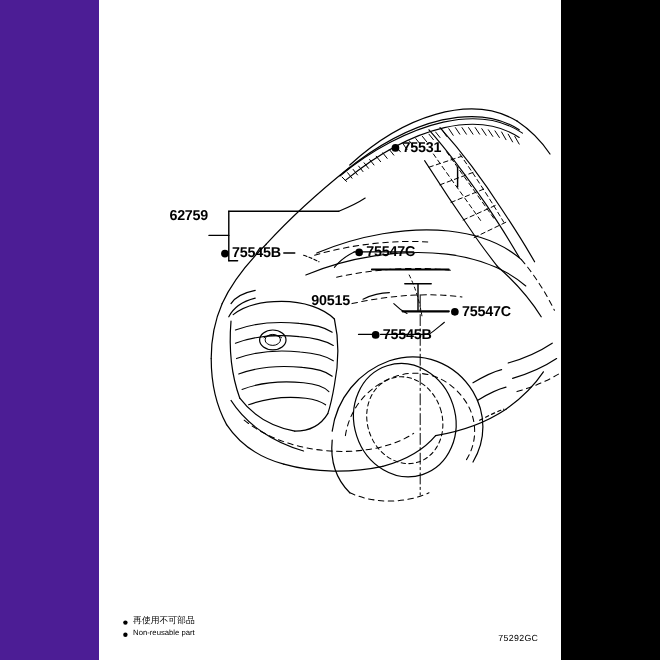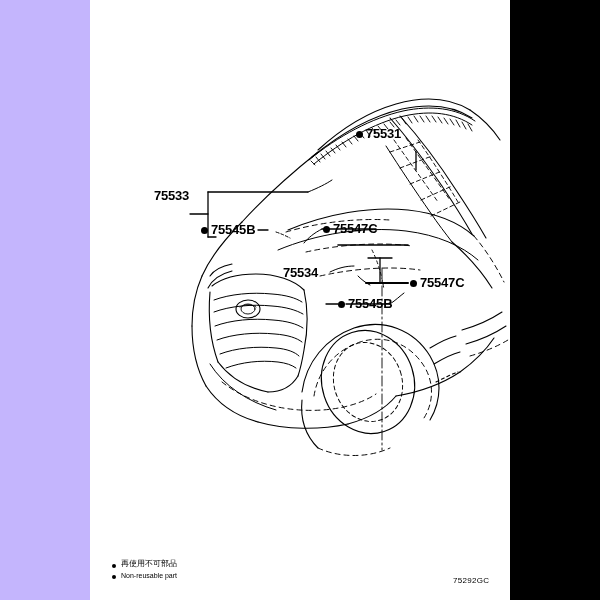--- a/index.html
+++ b/index.html
@@ -1,18 +1,18 @@
 <!DOCTYPE html>
 <html><head>
 <meta charset="utf-8">
 <style>
   html,body{margin:0;padding:0;background:#000;}
   body{width:600px;height:600px;overflow:hidden;
        font-family:"Liberation Sans",sans-serif;}
-  #root{position:relative;width:480px;height:600px;background:#c4b5fd;}
+  #root{position:relative;width:480px;height:600px;background:#4c1d95;}
   #canvas{position:absolute;left:90px;top:0;width:420px;height:600px;background:#fff;}
   #art{position:absolute;left:0;top:0;width:420px;height:600px;}
   .lbl{position:absolute;font-family:"Liberation Sans",sans-serif;
        font-size:13px;font-weight:700;color:#000;white-space:nowrap;
        letter-spacing:-0.2px;line-height:1;}
   .dot{position:absolute;width:7px;height:7px;border-radius:50%;background:#000;}
   .footer-line{position:absolute;white-space:nowrap;color:#000;line-height:1;}
   .f-jp{font-size:8px;font-family:Liberation Sans, sans-serif;}
   .f-en{font-size:7px;font-family:"Liberation Sans",sans-serif;}
   .fdot{position:absolute;width:4px;height:4px;border-radius:50%;background:#000;}
@@ -177,29 +177,29 @@
         <path d="M300 304 C306 300 310 296 314 293" stroke-width="1"></path>
 
         <path d="M292 268 L292 450" stroke-dasharray="10 3 2 3" stroke-width="0.9"></path>
         <path d="M282 250 C288 262 292 276 294 290" stroke-dasharray="3 3" stroke-width="0.9"></path>
       </g>
     </svg>
 
     <div class="dot" style="left:266px;top:131px;"></div>
     <div class="lbl" style="left:276px;top:127px;">75531</div>
 
-    <div class="lbl" style="left:64px;top:189px;">75533</div>
+    <div class="lbl" style="left:64px;top:189px;">62759</div>
 
     <div class="dot" style="left:111px;top:227px;"></div>
     <div class="lbl" style="left:121px;top:223px;">75545B</div>
 
     <div class="dot" style="left:233px;top:226px;"></div>
     <div class="lbl" style="left:243px;top:222px;">75547C</div>
 
-    <div class="lbl" style="left:193px;top:266px;">75534</div>
+    <div class="lbl" style="left:193px;top:266px;">90515</div>
 
     <div class="dot" style="left:320px;top:280px;"></div>
     <div class="lbl" style="left:330px;top:276px;">75547C</div>
 
     <div class="dot" style="left:248px;top:301px;"></div>
     <div class="lbl" style="left:258px;top:297px;">75545B</div>
 
     <div class="fdot" style="left:22px;top:564px;"></div>
     <div class="footer-line f-jp" style="left:31px;top:560px;">再使用不可部品</div>
 

